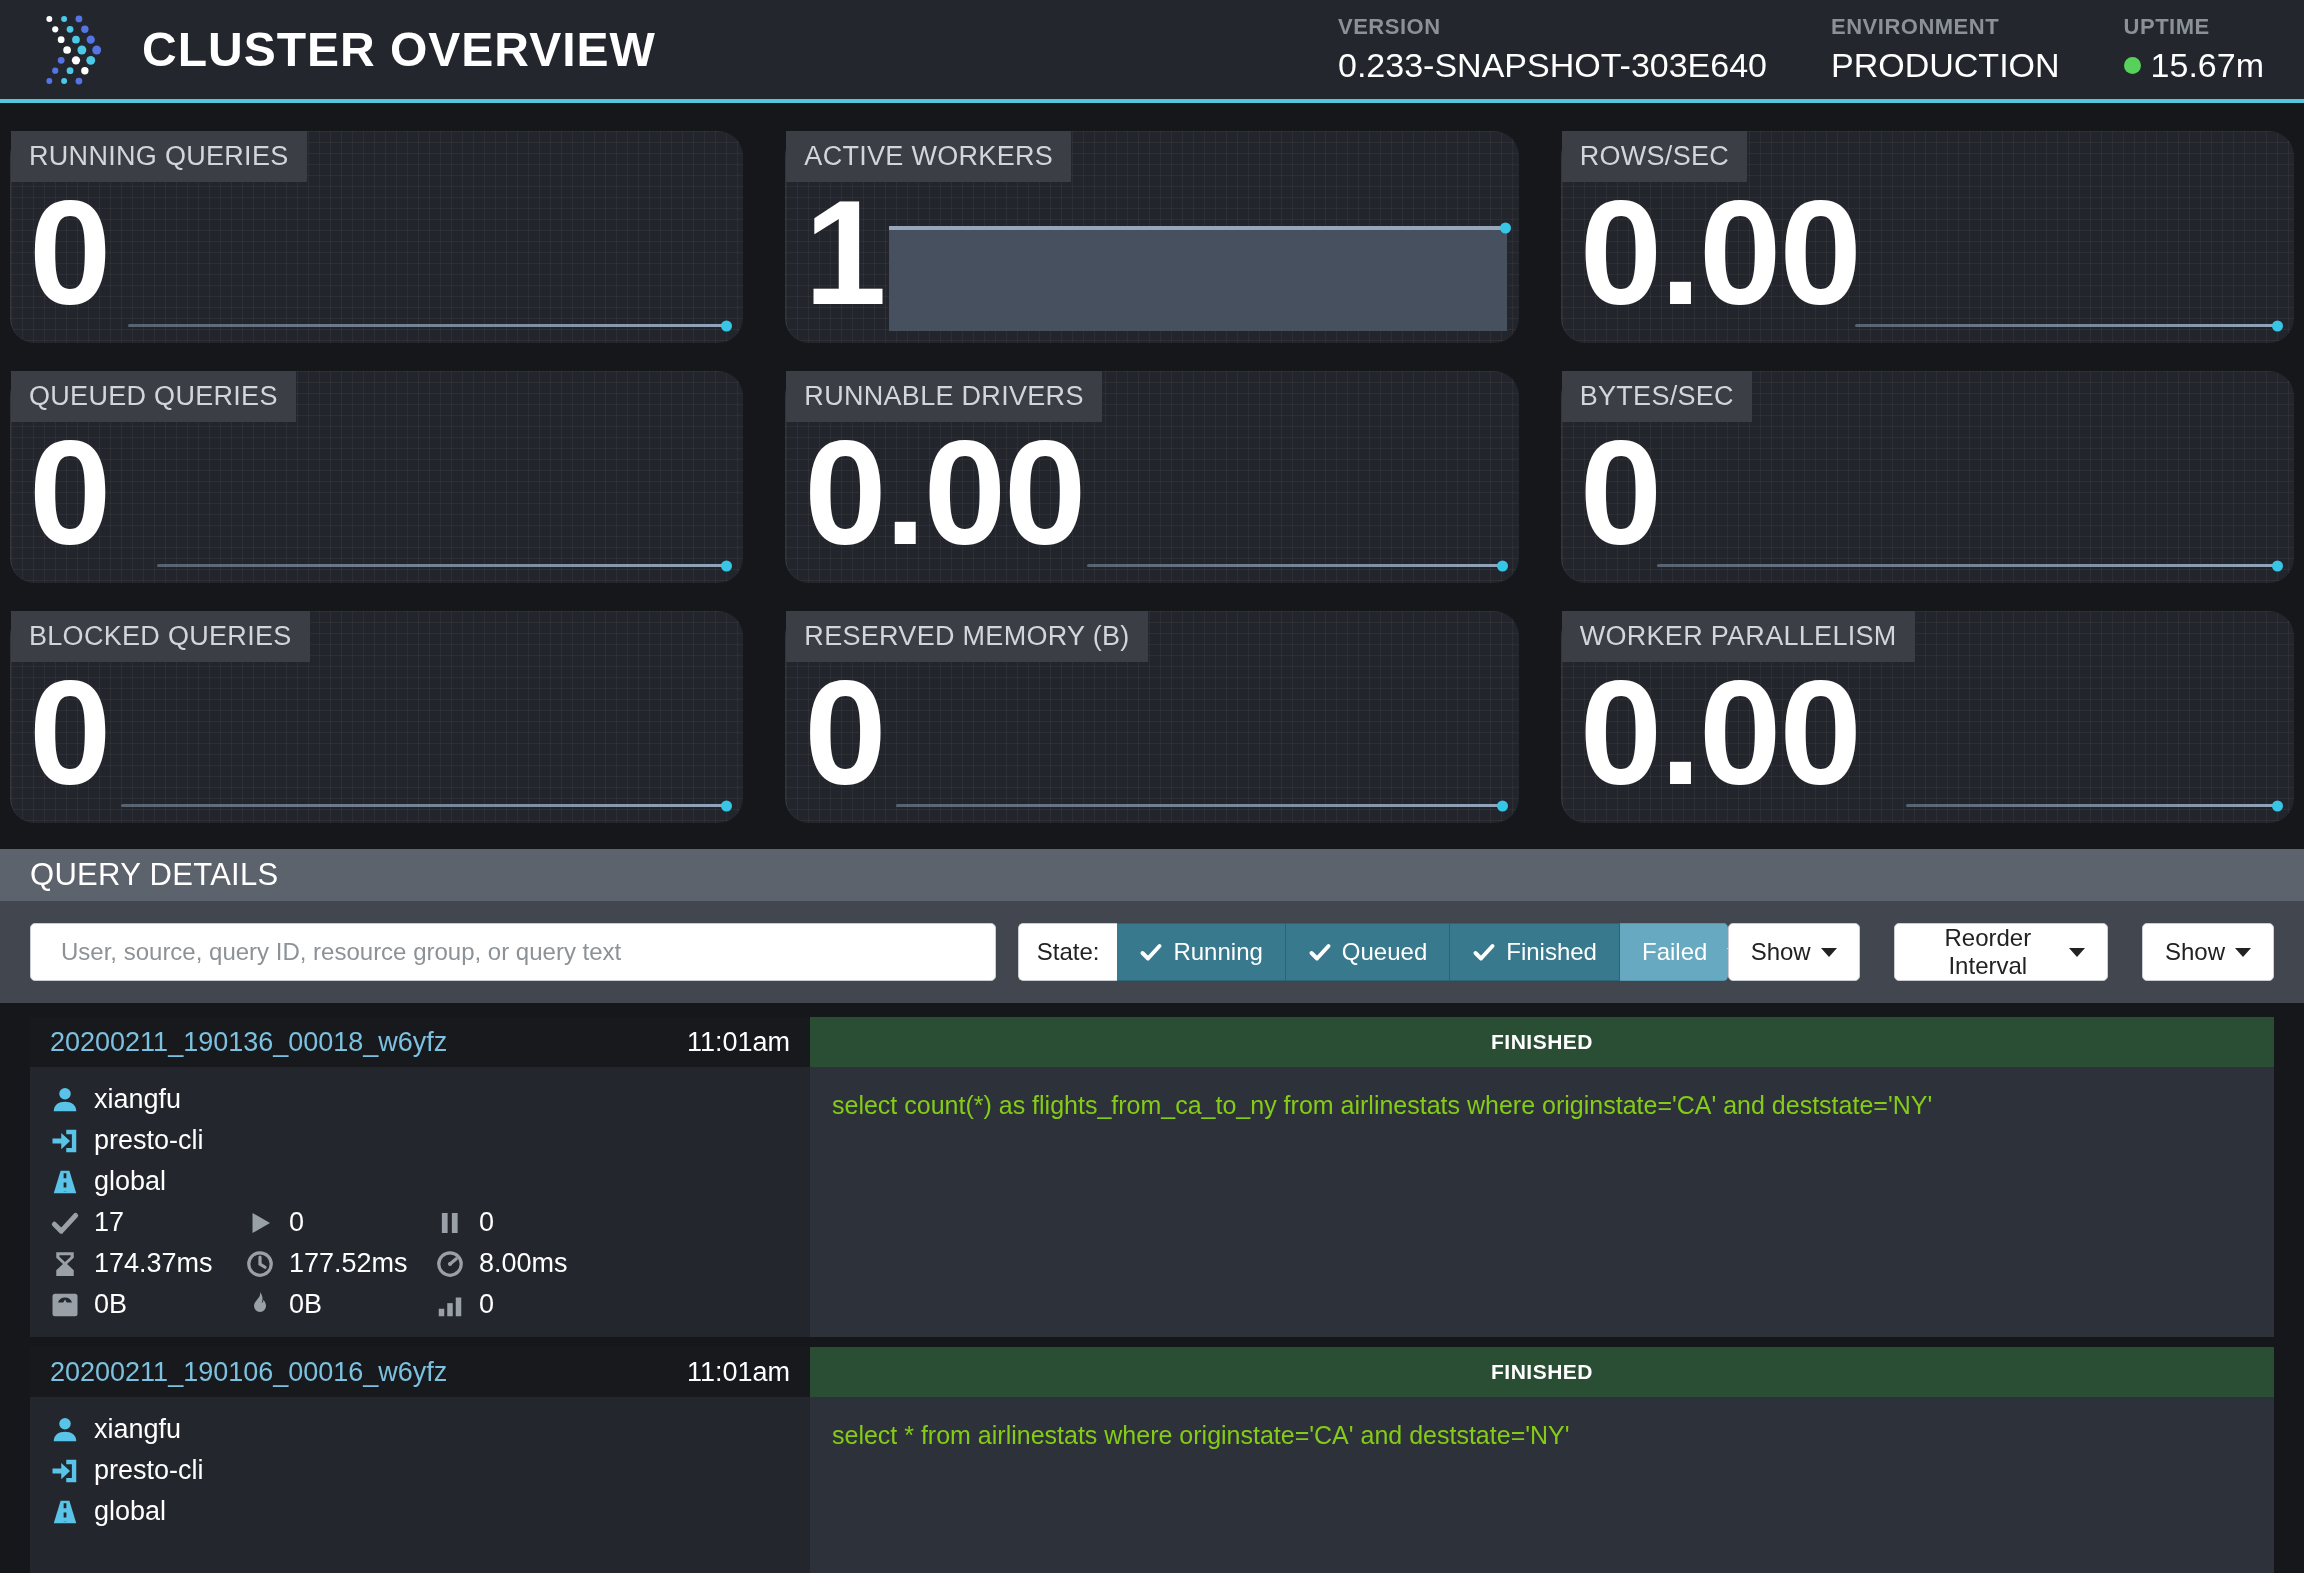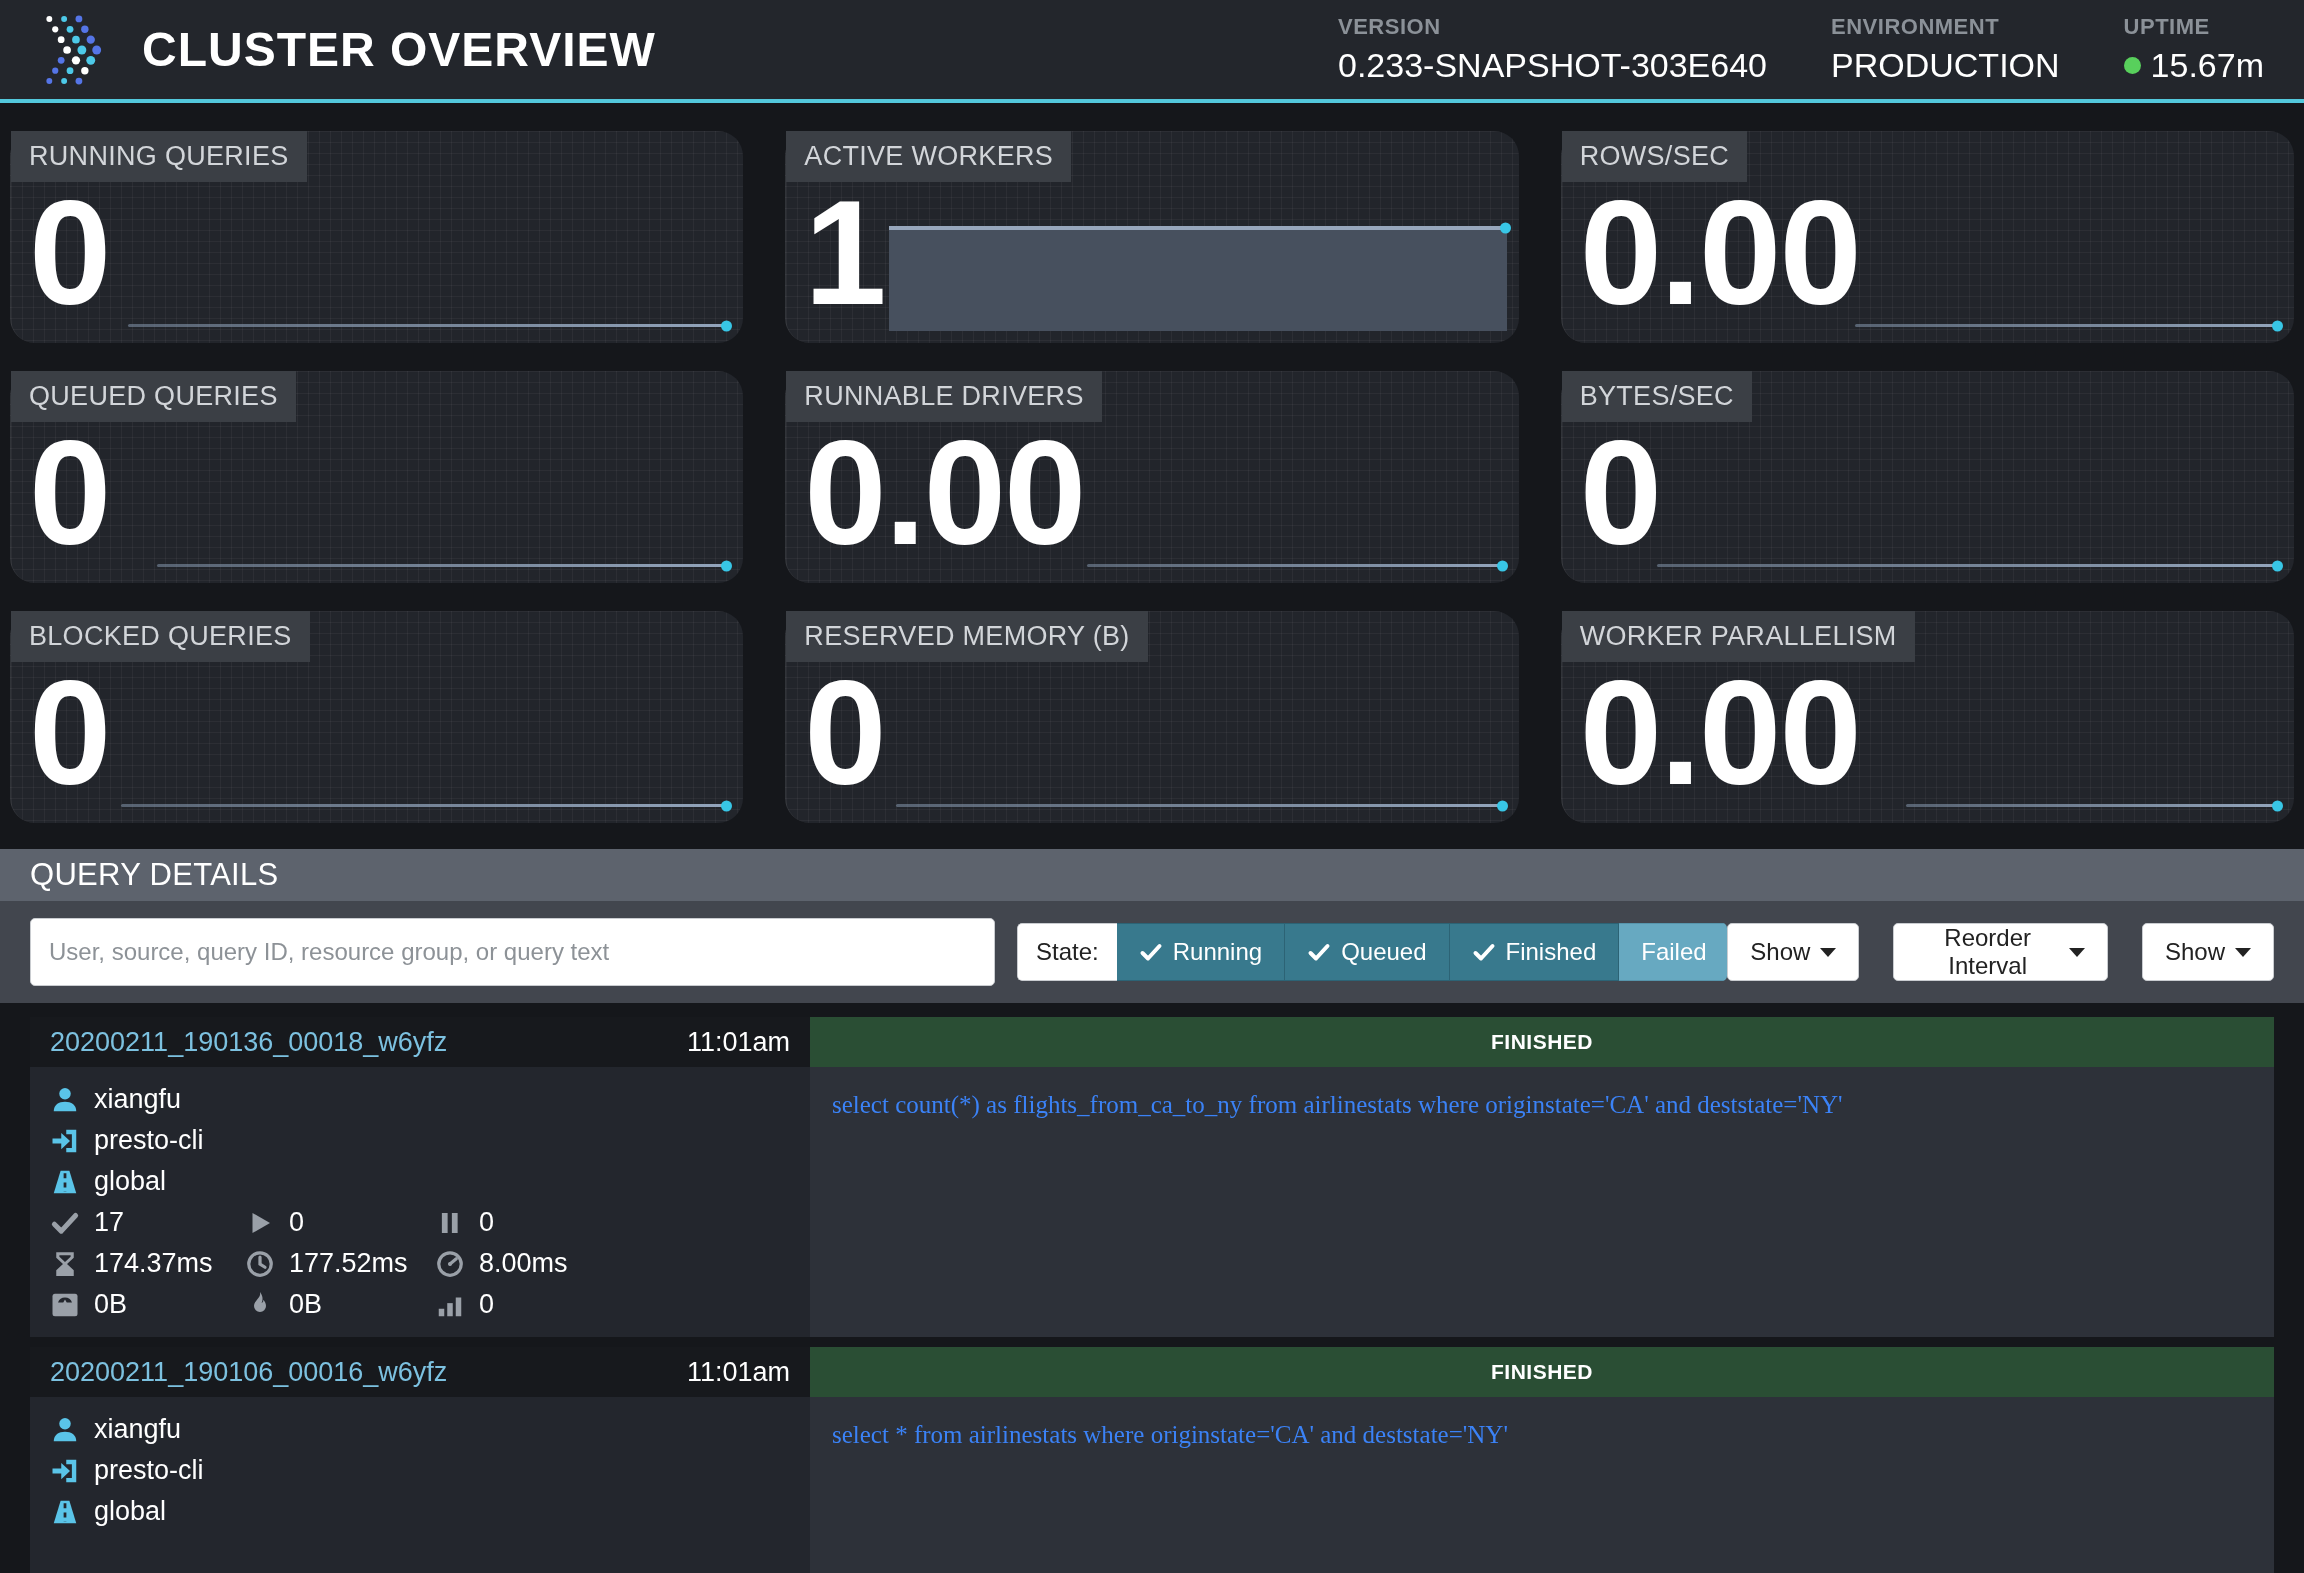--- a/index.html
+++ b/index.html
@@ -54,22 +54,22 @@
   .spark-area {
     position:absolute; right:12px; top:45%; bottom:12px;
     background:#47505e; border-top:4px solid #97a6bb;
   }
   .spark-area .spark-dot { top:-2px; right:-4px; }
 
   
   .section-header { height:52px; background:#5d636d; color:#ffffff; font-size:31px; font-weight:500; display:flex; align-items:center; padding:0 30px; letter-spacing:0.3px; }
   .toolbar { height:102px; background:#42464e; display:flex; align-items:center; padding:0 30px; }
   .search-input {
-    width:1015px; height:68px; border:1px solid #c9ccd0; border-radius:5px;
-    font-size:24px; padding:0 18px; color:#333; outline:none;
+    width:1015px; height:58px; border:1px solid #c9ccd0; border-radius:5px;
+    font-size:24px; padding:0 30px; color:#333; outline:none;
     font-family:"Liberation Sans","DejaVu Sans",sans-serif; background:#ffffff;
   }
   .search-input::placeholder { color:#8d9297; }
   .state-group { display:flex; margin-left:22px; height:58px; border-radius:5px; overflow:hidden; }
   .state-addon { background:#ffffff; color:#222; font-size:24px; display:flex; align-items:center; padding:0 18px; border:1px solid #c9ccd0; border-right:none; border-radius:5px 0 0 5px; }
   .state-btn { background:#38798d; border:1px solid #2c6375; border-left:none; color:#fff; font-size:24px; display:flex; align-items:center; padding:0 22px; cursor:pointer; gap:10px; }
   .state-btn.dropdown { background:#67a9c1; border-color:#5795ac; }
   .check-icon { width:24px; height:24px; }
   .caret { width:0; height:0; border-left:8px solid transparent; border-right:8px solid transparent; border-top:9px solid currentColor; display:inline-block; margin-left:10px; }
   .white-btn {
@@ -82,21 +82,21 @@
   .rows { padding:14px 30px 0; }
   .query-row { margin-bottom:10px; }
   .row-header { display:flex; height:50px; }
   .row-header-left { width:780px; background:#17191d; display:flex; align-items:center; padding:0 20px; }
   .query-id { color:#7cc1e0; font-size:27px; text-decoration:none; cursor:pointer; }
   .query-time { margin-left:auto; color:#ffffff; font-size:27px; }
   .status-banner { flex:1; background:#2a4e34; color:#ffffff; font-size:21px; font-weight:bold; letter-spacing:0.5px; display:flex; align-items:center; justify-content:center; }
   .row-body { display:flex; }
   .row-body-left { width:780px; background:#23262d; padding:12px 20px; }
   .row-body-right { flex:1; background:#2d3139; padding:18px 22px; }
-  .sql-text { font-family:Liberation Serif, serif; font-size:25px; line-height:40px; color:#3b82f6; word-break:break-all; white-space:pre-wrap; }
+  .sql-text { font-family:Liberation Sans, sans-serif; font-size:25px; line-height:40px; color:#84cc16; word-break:break-all; white-space:pre-wrap; }
   .stat-line { display:flex; align-items:center; height:41px; color:#ffffff; font-size:27px; }
   .stat-cell { display:flex; align-items:center; }
   .stat-cell.c1 { width:195px; }
   .stat-cell.c2 { width:190px; }
   .icon { width:30px; height:30px; margin-right:14px; flex:0 0 auto; }
   .icon.blue { color:#5ac4e8; }
   .icon.gray { color:#9aa0a8; }
   .row2-clip { height:400px; }
 </style>
 </head>

